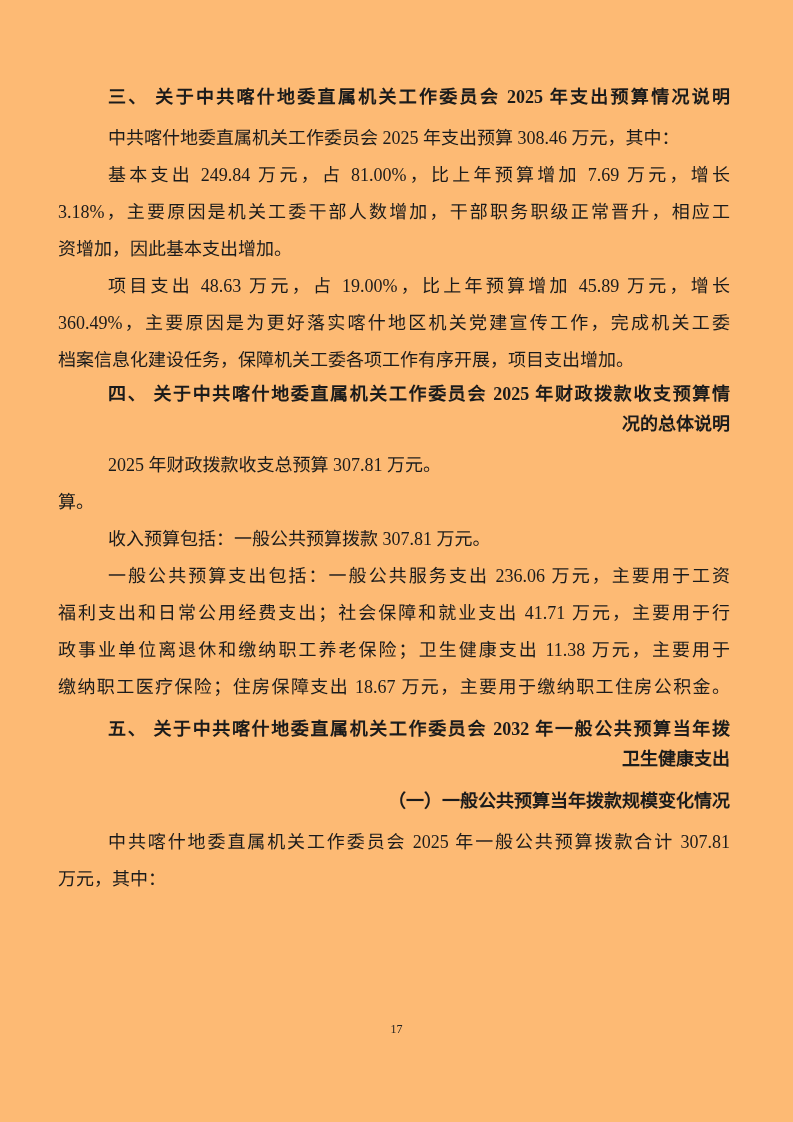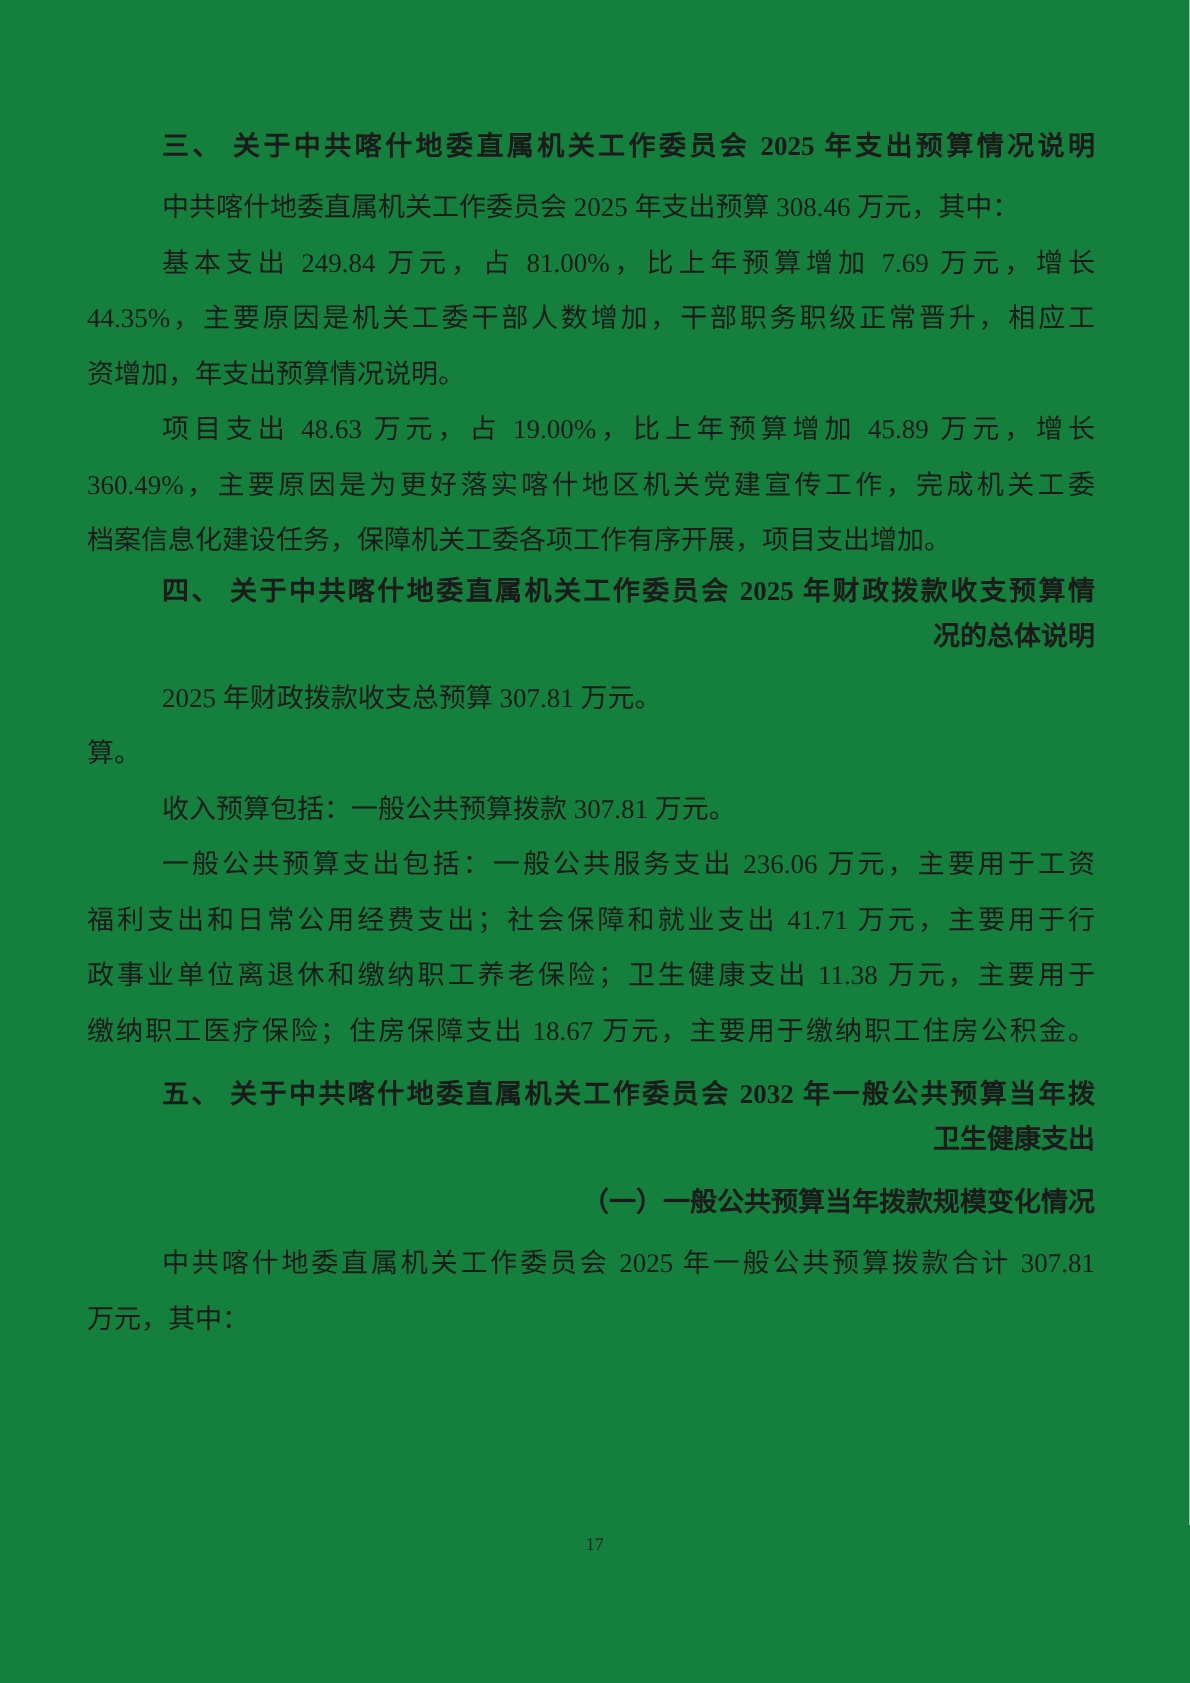--- a/index.html
+++ b/index.html
@@ -4,21 +4,21 @@
 <style>
   html, body {
     margin: 0;
     padding: 0;
     background: #ffffff;
   }
   .page {
     position: relative;
     width: 793px;
     height: 1122px;
-    background: #15803d;
+    background: #fdba74;
     color: #1b1b1b;
     font-family: "Liberation Serif", "DejaVu Serif", serif;
     overflow: hidden;
   }
   .content {
     padding: 82px 63px 0 58px;
   }
   
   .bl {
     font-size: 18px;
@@ -63,22 +63,22 @@
 
     <section>
       <div class="heading">
         <div class="hl ind j">三、 关于中共喀什地委直属机关工作委员会 2025 年支出预算情况说明</div>
       </div>
       <div class="para">
         <div class="bl ind">中共喀什地委直属机关工作委员会 2025 年支出预算 308.46 万元，其中：</div>
       </div>
       <div class="para">
         <div class="bl ind j">基本支出 249.84 万元，占 81.00%，比上年预算增加 7.69 万元，增长</div>
-        <div class="bl j">44.35%，主要原因是机关工委干部人数增加，干部职务职级正常晋升，相应工</div>
-        <div class="bl">资增加，年支出预算情况说明。</div>
+        <div class="bl j">3.18%，主要原因是机关工委干部人数增加，干部职务职级正常晋升，相应工</div>
+        <div class="bl">资增加，因此基本支出增加。</div>
       </div>
       <div class="para">
         <div class="bl ind j">项目支出 48.63 万元，占 19.00%，比上年预算增加 45.89 万元，增长</div>
         <div class="bl j">360.49%，主要原因是为更好落实喀什地区机关党建宣传工作，完成机关工委</div>
         <div class="bl">档案信息化建设任务，保障机关工委各项工作有序开展，项目支出增加。</div>
       </div>
     </section>
 
     <section>
       <div class="heading">

